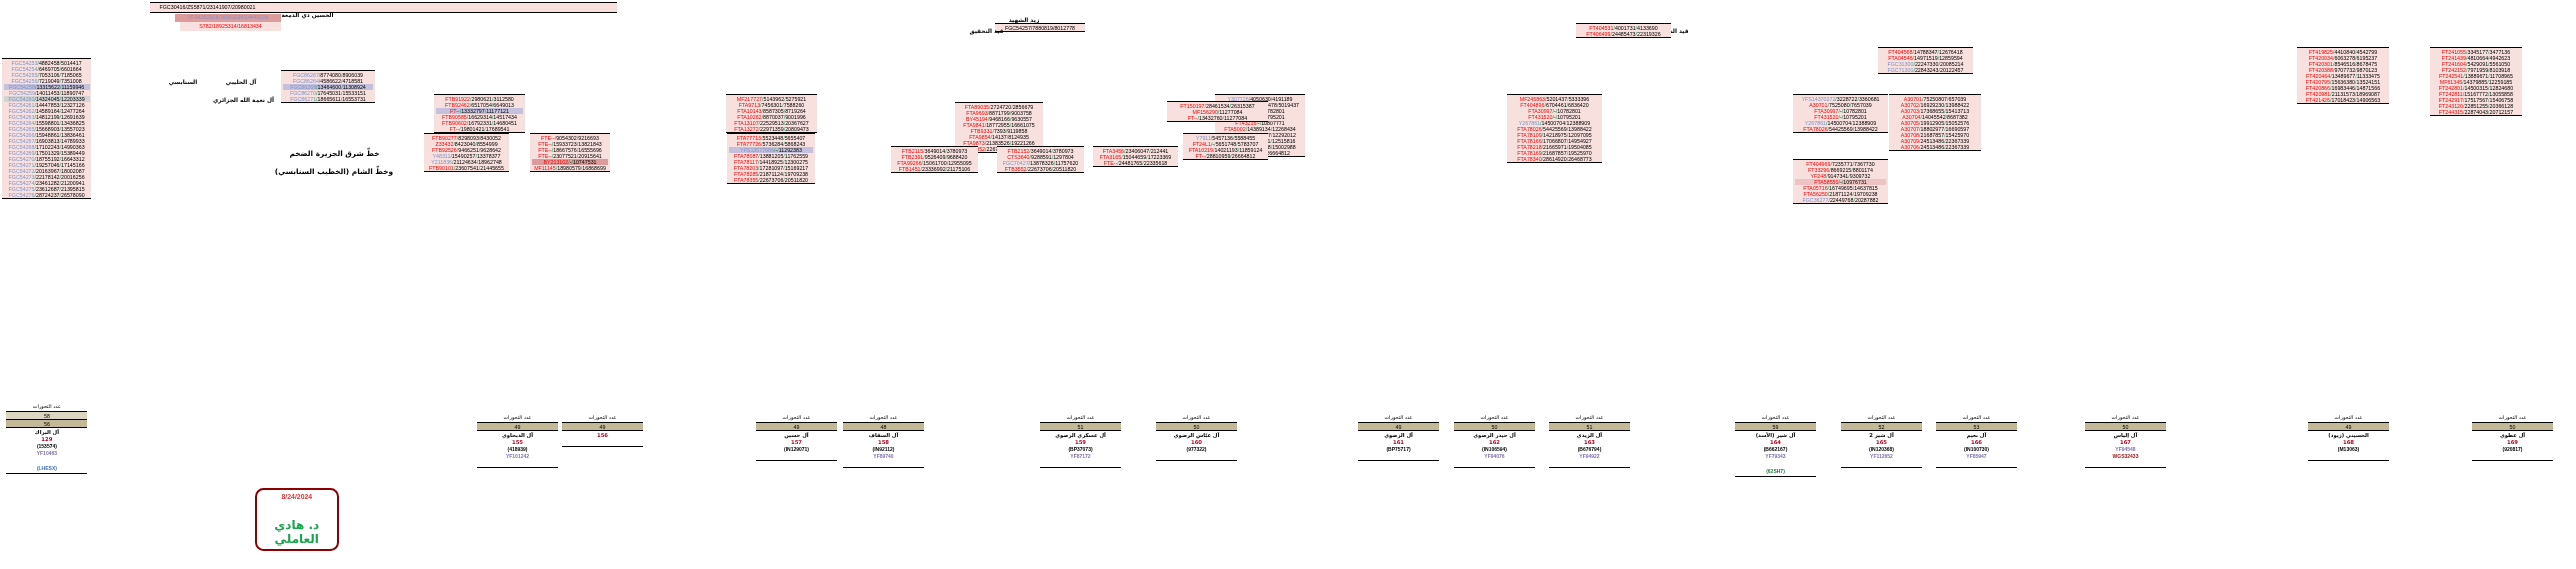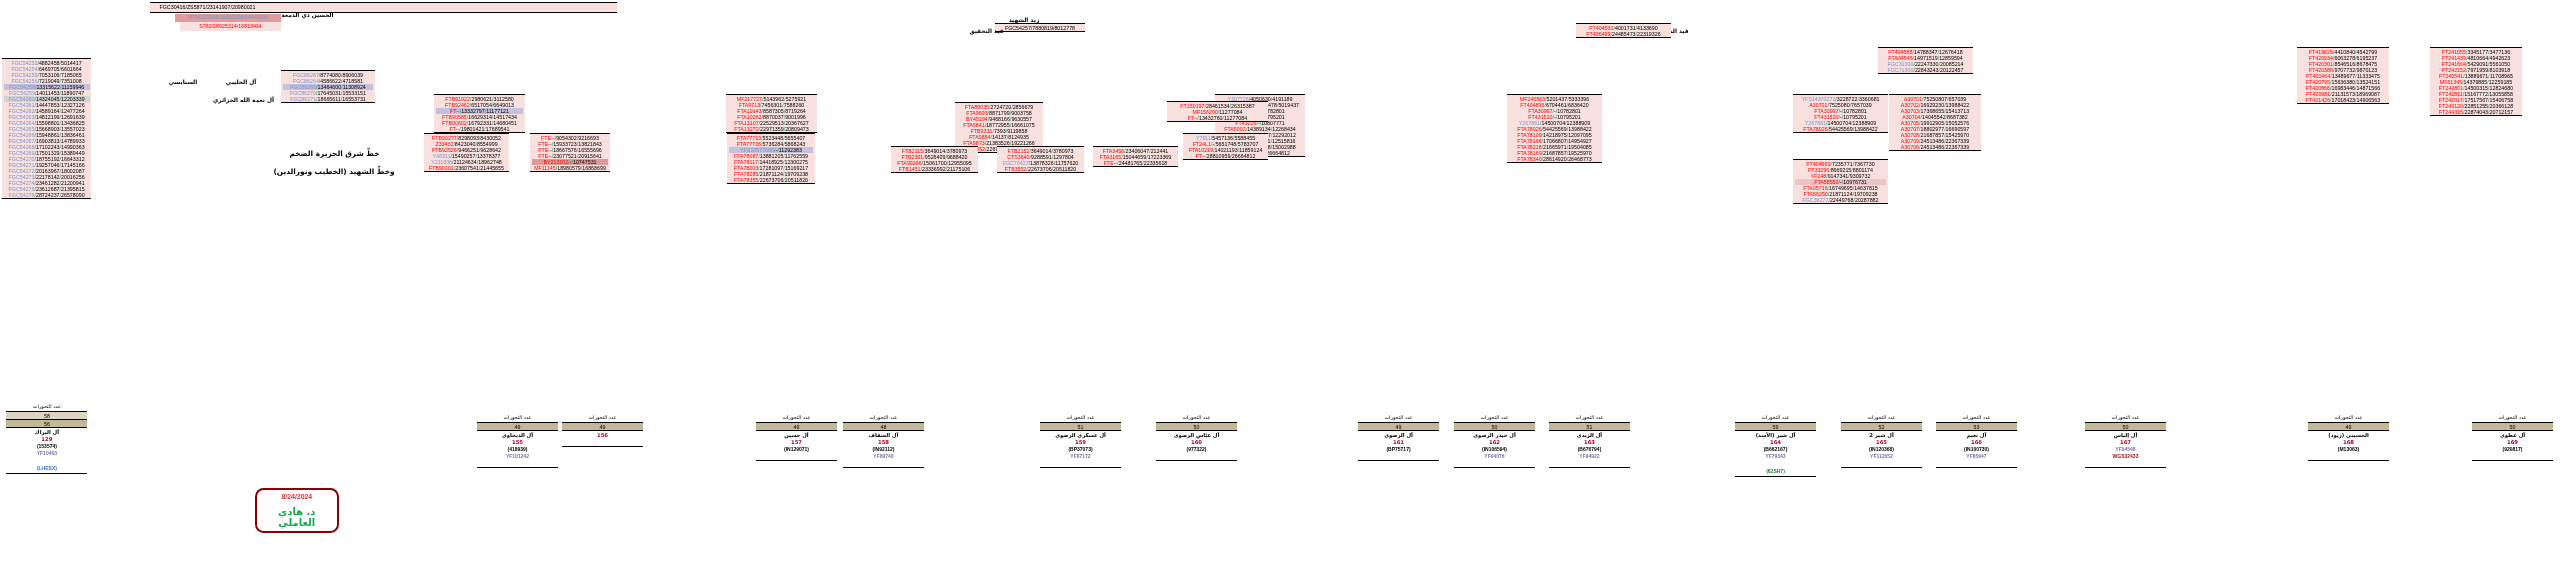--- a/index.html
+++ b/index.html
@@ -61,21 +61,21 @@
   .card .rule{border-bottom:1.1px solid #000;margin-top:2.1px;}
   .card .spacer{height:5.3px;}
 
   
   .sig{
     position:absolute;border:2.7px solid #8b0000;border-radius:8.5px;
     background:#fff;text-align:center;
     padding:3.2px 5.3px;
   }
   .sig .date{color:#e03030;font-size:6.9px;font-weight:bold;font-family:"Liberation Sans",sans-serif;}
-  .sig .name{color:#17a74a;font-size:10px;font-weight:bold;margin-top:6px;
+  .sig .name{color:#17a74a;font-size:12px;font-weight:bold;margin-top:18px;
              font-family:"DejaVu Sans",sans-serif;direction:rtl;}
 </style>
 </head>
 <body>
 
 <div class="canvas">
 
   <div class="snpbox" style="left:150px;top:2.1px;width:467px;height:10.6px;text-align:left;padding-left:9.5px;">
     <div class="row">FGC30416/ZS5871/23141907/20980021</div>
   </div>
@@ -90,21 +90,21 @@
     <div class="row" style="color:#8093c6;">YFS4252908/16561096/14449216</div>
   </div>
   <div class="snpbox plain" style="left:180px;top:22px;width:101px;height:8.5px;">
     <div class="row" style="color:#fe0000;">S782/18925314/16813434</div>
   </div>
 
   <div class="ar h" style="left:212px;top:79px;width:58px;">آل الحليبي</div>
   <div class="ar h" style="left:154px;top:79px;width:58px;">السنابسي</div>
   <div class="ar h" style="left:196px;top:97px;width:95px;">آل نعمة الله الجزائري</div>
   <div class="ar big" style="left:255px;top:149px;width:159px;">خطّ شرق الجزيرة الضخم</div>
-  <div class="ar big" style="left:244px;top:167px;width:180px;">وخطّ الشهيد (الخطيب ونورالدين)</div>
+  <div class="ar big" style="left:244px;top:167px;width:180px;">وخطّ الشام (الخطيب السنابسي)</div>
 
   <div class="ar h" style="left:944px;top:27.6px;width:85px;">قيد التحقيق</div>
   <div class="ar h" style="left:1629px;top:27.6px;width:85px;">قيد التحقيق</div>
   <div class="ar h" style="left:2276px;top:48px;width:106px;">عيسى مؤتم الأشبال</div>
   <div class="ar h" style="left:2419px;top:48px;width:95px;">قيد التحقيق</div>
 
   <div class="snpbox" style="left:2.1px;top:58px;width:89px;">
       <div class="row "><span class="s-blue">FGC54253</span><span class="sl">/</span><span class="s-blk">4882458</span><span class="sl">/</span><span class="s-blk">5014417</span></div>
       <div class="row "><span class="s-blue">FGC54254</span><span class="sl">/</span><span class="s-blk">6469705</span><span class="sl">/</span><span class="s-blk">6601664</span></div>
       <div class="row "><span class="s-blue">FGC54255</span><span class="sl">/</span><span class="s-blk">7053106</span><span class="sl">/</span><span class="s-blk">7185065</span></div>

